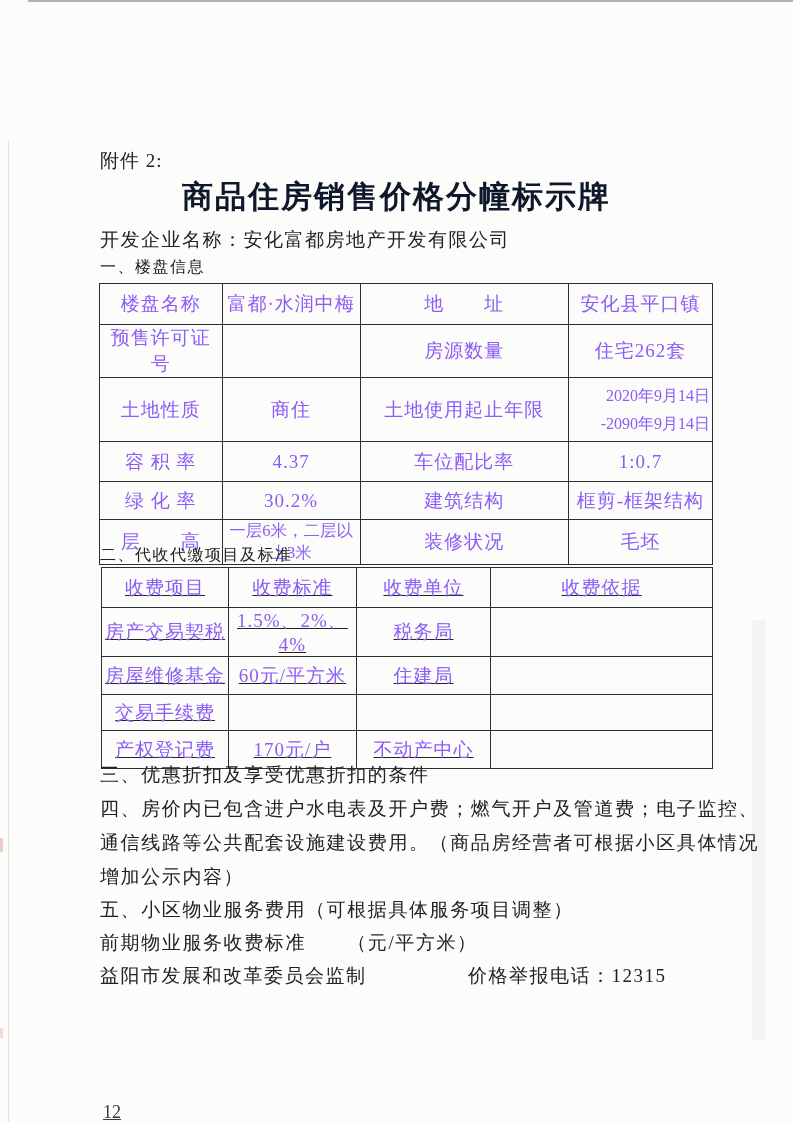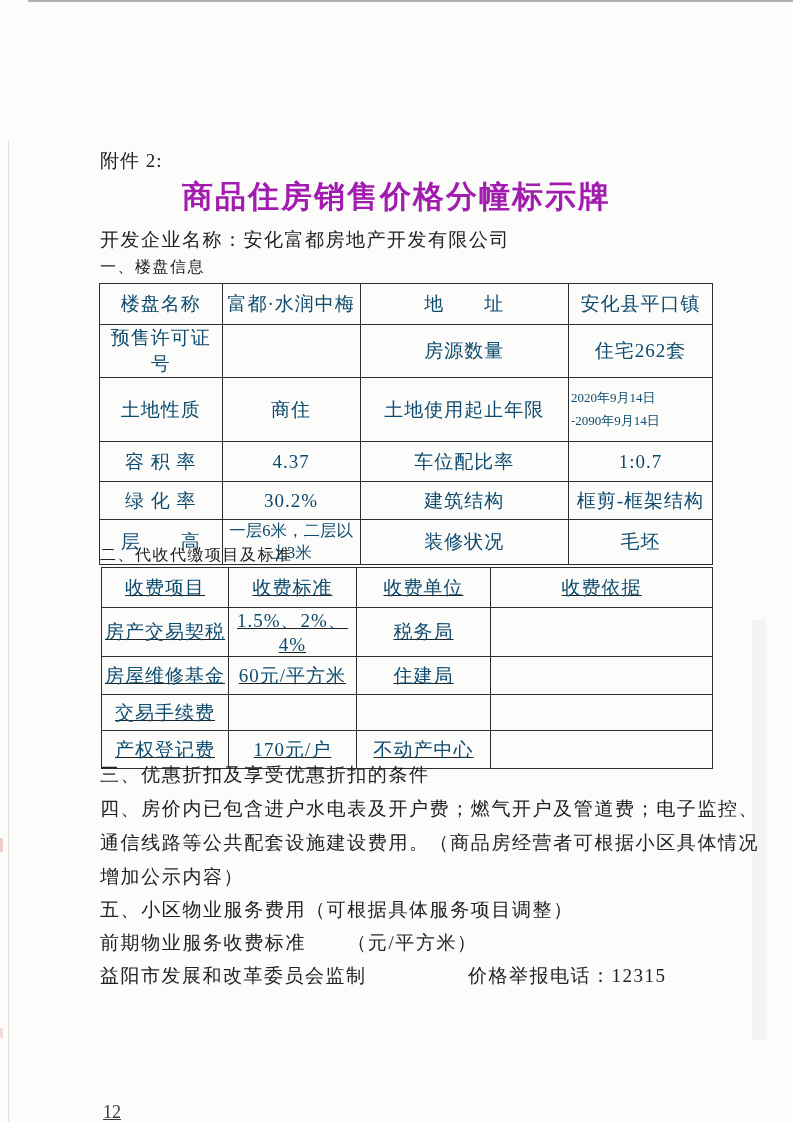--- a/index.html
+++ b/index.html
@@ -15,38 +15,38 @@
   
   .scan-top-line{position:absolute;top:0;left:28px;width:765px;height:2px;background:#9a9a9a;opacity:.75;}
   .scan-left-line{position:absolute;top:140px;left:8px;width:1px;height:982px;background:#e2e2e2;}
   .scan-smudge{position:absolute;top:620px;left:752px;width:14px;height:420px;background:#f4f4f2;}
   .scan-red-1{position:absolute;top:838px;left:0;width:3px;height:14px;background:#e5b3ac;opacity:.65;}
   .scan-red-2{position:absolute;top:1028px;left:0;width:3px;height:10px;background:#e5b3ac;opacity:.45;}
 
   .attachment{position:absolute;left:100px;top:148px;font-size:19px;letter-spacing:1px;}
   .doc-title{
     position:absolute;left:0;top:176px;width:793px;text-align:center;
-    font-size:31px;font-weight:bold;letter-spacing:2px;color:#a21caf;
+    font-size:31px;font-weight:bold;letter-spacing:2px;color:#0f172a;
   }
   .developer{position:absolute;left:100px;top:227px;font-size:19px;letter-spacing:1.5px;}
   .sec-heading{position:absolute;left:100px;font-size:16px;letter-spacing:1.5px;}
   .sec1-heading{top:257px;}
   .sec2-heading{top:545px;}
 
   table{border-collapse:collapse;table-layout:fixed;position:absolute;}
   td{
     border:1.6px solid #2e2e2e;
     text-align:center;vertical-align:middle;
-    font-size:19px;letter-spacing:1px;color:#0c4a6e;
+    font-size:19px;letter-spacing:1px;color:#8b5cf6;
     padding:0 2px;overflow:hidden;
   }
   .t1{left:99px;top:283px;width:614px;}
   .t2{left:101px;top:567px;width:612px;text-decoration:underline;}
   .small-cell{font-size:16.5px;letter-spacing:0;}
-  .date-cell div{font-size:13px;letter-spacing:0;line-height:1.75;text-align:left;}
+  .date-cell div{font-size:16px;letter-spacing:0;line-height:1.75;text-align:right;}
 
   .note-line{position:absolute;left:100px;font-size:19px;letter-spacing:1.6px;white-space:nowrap;}
   .n1{top:762px;}
   .n2{top:796px;}
   .n3{top:830px;}
   .n4{top:864px;}
   .n5{top:897px;}
   .n6{top:930px;}
 
   .footer-left{position:absolute;left:100px;top:963px;font-size:19px;letter-spacing:1.5px;}

